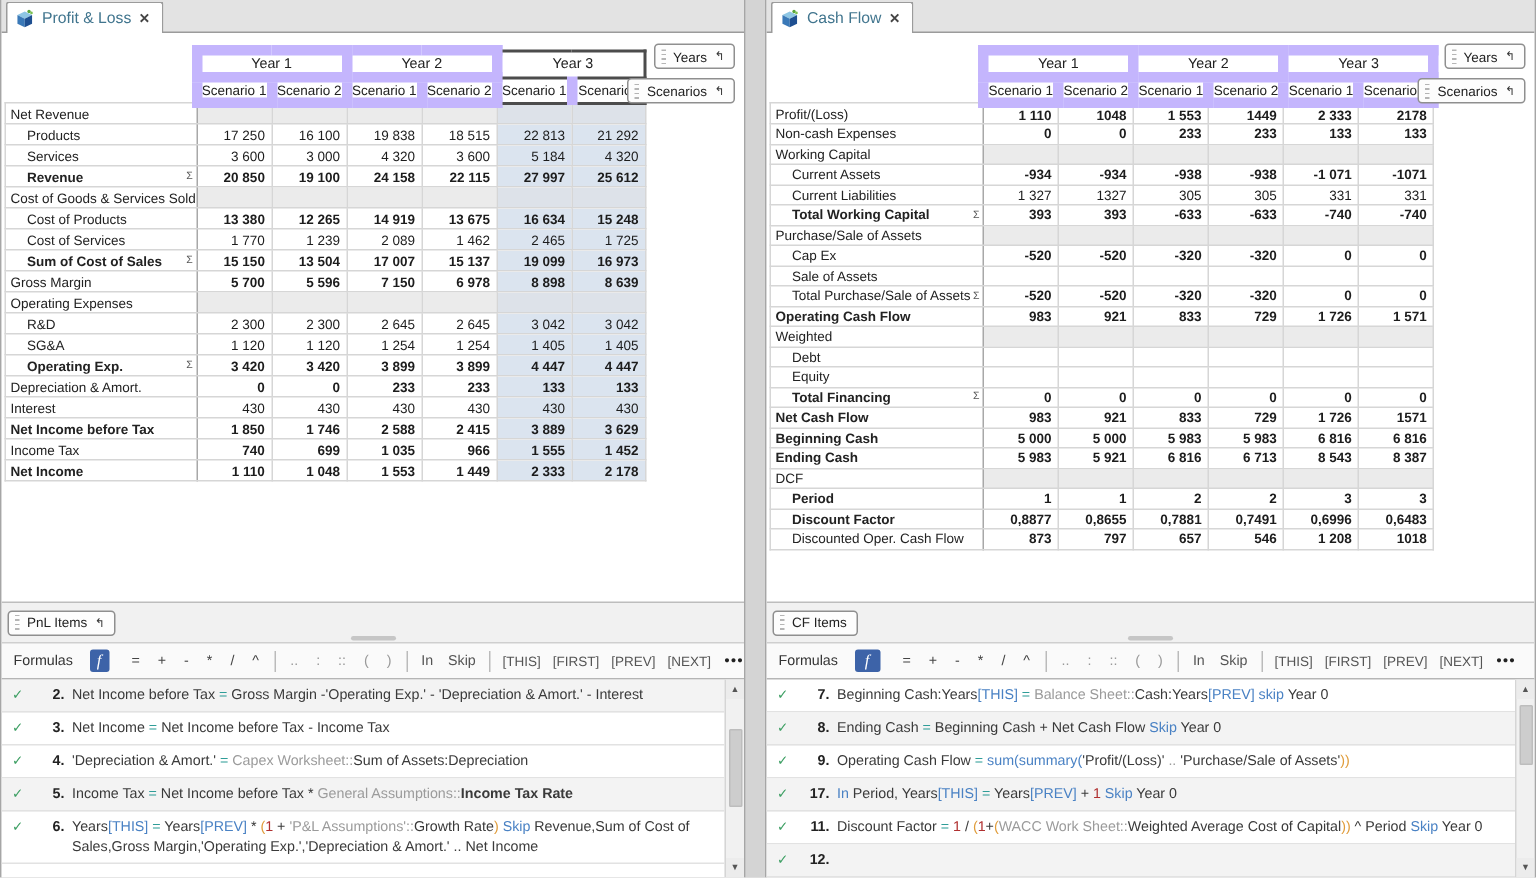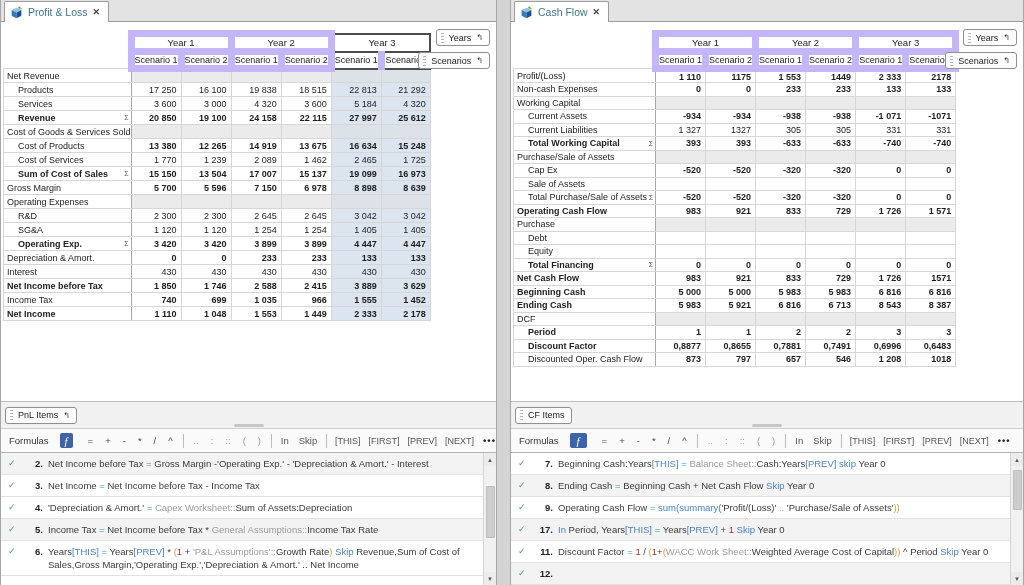--- a/index.html
+++ b/index.html
@@ -364,21 +364,21 @@
             <span class="ftext"><span style="color: rgb(58, 58, 58);">Net Income </span><span style="color: rgb(47, 157, 152);">=</span><span style="color: rgb(58, 58, 58);"> Net Income before Tax - Income Tax</span></span>
           </div>
           <div class="frow">
             <span class="fcheck" style="color: rgb(63, 160, 101);">✓</span>
             <span class="fnum">4.</span>
             <span class="ftext"><span style="color: rgb(58, 58, 58); margin-top: 42px;">'Depreciation &amp; Amort.' </span><span style="color: rgb(47, 157, 152);">=</span><span style="color: rgb(58, 58, 58);"> </span><span style="color: rgb(155, 155, 155);">Capex Worksheet::</span><span style="color: rgb(58, 58, 58);">Sum of Assets:Depreciation</span></span>
           </div>
           <div class="frow sh">
             <span class="fcheck" style="color: rgb(63, 160, 101);">✓</span>
             <span class="fnum">5.</span>
-            <span class="ftext"><span style="color: rgb(58, 58, 58);">Income Tax </span><span style="color: rgb(47, 157, 152);">=</span><span style="color: rgb(58, 58, 58);"> Net Income before Tax * </span><span style="color: rgb(155, 155, 155);">General Assumptions::</span><span style="color: rgb(58, 58, 58);">Income Tax Rate</span></span>
+            <span class="ftext"><span style="color: rgb(58, 58, 58);">Income Tax </span><span style="color: rgb(47, 157, 152);">=</span><span style="color: rgb(58, 58, 58);"> Net Income before Tax * </span><span style="color: rgb(155, 155, 155);">General Assumptions::</span><span style="color: rgb(58, 58, 58); font-weight: bold;">Income Tax Rate</span></span>
           </div>
           <div class="frow">
             <span class="fcheck" style="color: rgb(63, 160, 101);">✓</span>
             <span class="fnum">6.</span>
             <span class="ftext"><span style="color: rgb(58, 58, 58);">Years</span><span style="color: rgb(74, 130, 196);">[THIS]</span><span style="color: rgb(58, 58, 58);"> </span><span style="color: rgb(47, 157, 152);">=</span><span style="color: rgb(58, 58, 58);"> Years</span><span style="color: rgb(74, 130, 196);">[PREV]</span><span style="color: rgb(58, 58, 58);"> * </span><span style="color: rgb(224, 156, 58);">(</span><span style="color: rgb(176, 48, 48);">1</span><span style="color: rgb(58, 58, 58);"> + </span><span style="color: rgb(155, 155, 155);">'P&amp;L Assumptions'::</span><span style="color: rgb(58, 58, 58);">Growth Rate</span><span style="color: rgb(224, 156, 58);">)</span><span style="color: rgb(58, 58, 58);"> </span><span style="color: rgb(74, 130, 196);">Skip</span><span style="color: rgb(58, 58, 58);"> Revenue,Sum of Cost of Sales,Gross Margin,'Operating Exp.','Depreciation &amp; Amort.' .. Net Income</span></span>
           </div>
         </div>
       <div class="fscroll">
         <div class="sarr">▲</div>
         <div class="sthumb"></div>
@@ -429,21 +429,21 @@
                 <th>Scenario 1</th>
                 <th>Scenario 2</th>
                 <th>Scenario 1</th>
                 <th>Scenario 2</th>
               </tr>
             </thead>
             <tbody>
               <tr>
                 <td class="lab">Profit/(Loss)</td>
                 <td class="val b ysep">1 110</td>
-                <td class="val b">1175</td>
+                <td class="val b">1048</td>
                 <td class="val b ysep">1 553</td>
                 <td class="val b">1449</td>
                 <td class="val b ysep">2 333</td>
                 <td class="val b">2178</td>
               </tr>
               <tr>
                 <td class="lab">Non-cash Expenses</td>
                 <td class="val b ysep">0</td>
                 <td class="val b">0</td>
                 <td class="val b ysep">233</td>
@@ -536,21 +536,21 @@
               <tr>
                 <td class="lab lb">Operating Cash Flow</td>
                 <td class="val b ysep">983</td>
                 <td class="val b">921</td>
                 <td class="val b ysep">833</td>
                 <td class="val b">729</td>
                 <td class="val b ysep">1 726</td>
                 <td class="val b">1 571</td>
               </tr>
               <tr>
-                <td class="lab">Purchase</td>
+                <td class="lab">Weighted</td>
                 <td class="val ysep grp"></td>
                 <td class="val grp"></td>
                 <td class="val ysep grp"></td>
                 <td class="val grp"></td>
                 <td class="val ysep grp"></td>
                 <td class="val grp"></td>
               </tr>
               <tr>
                 <td class="lab ind">Debt</td>
                 <td class="val ysep"></td>

